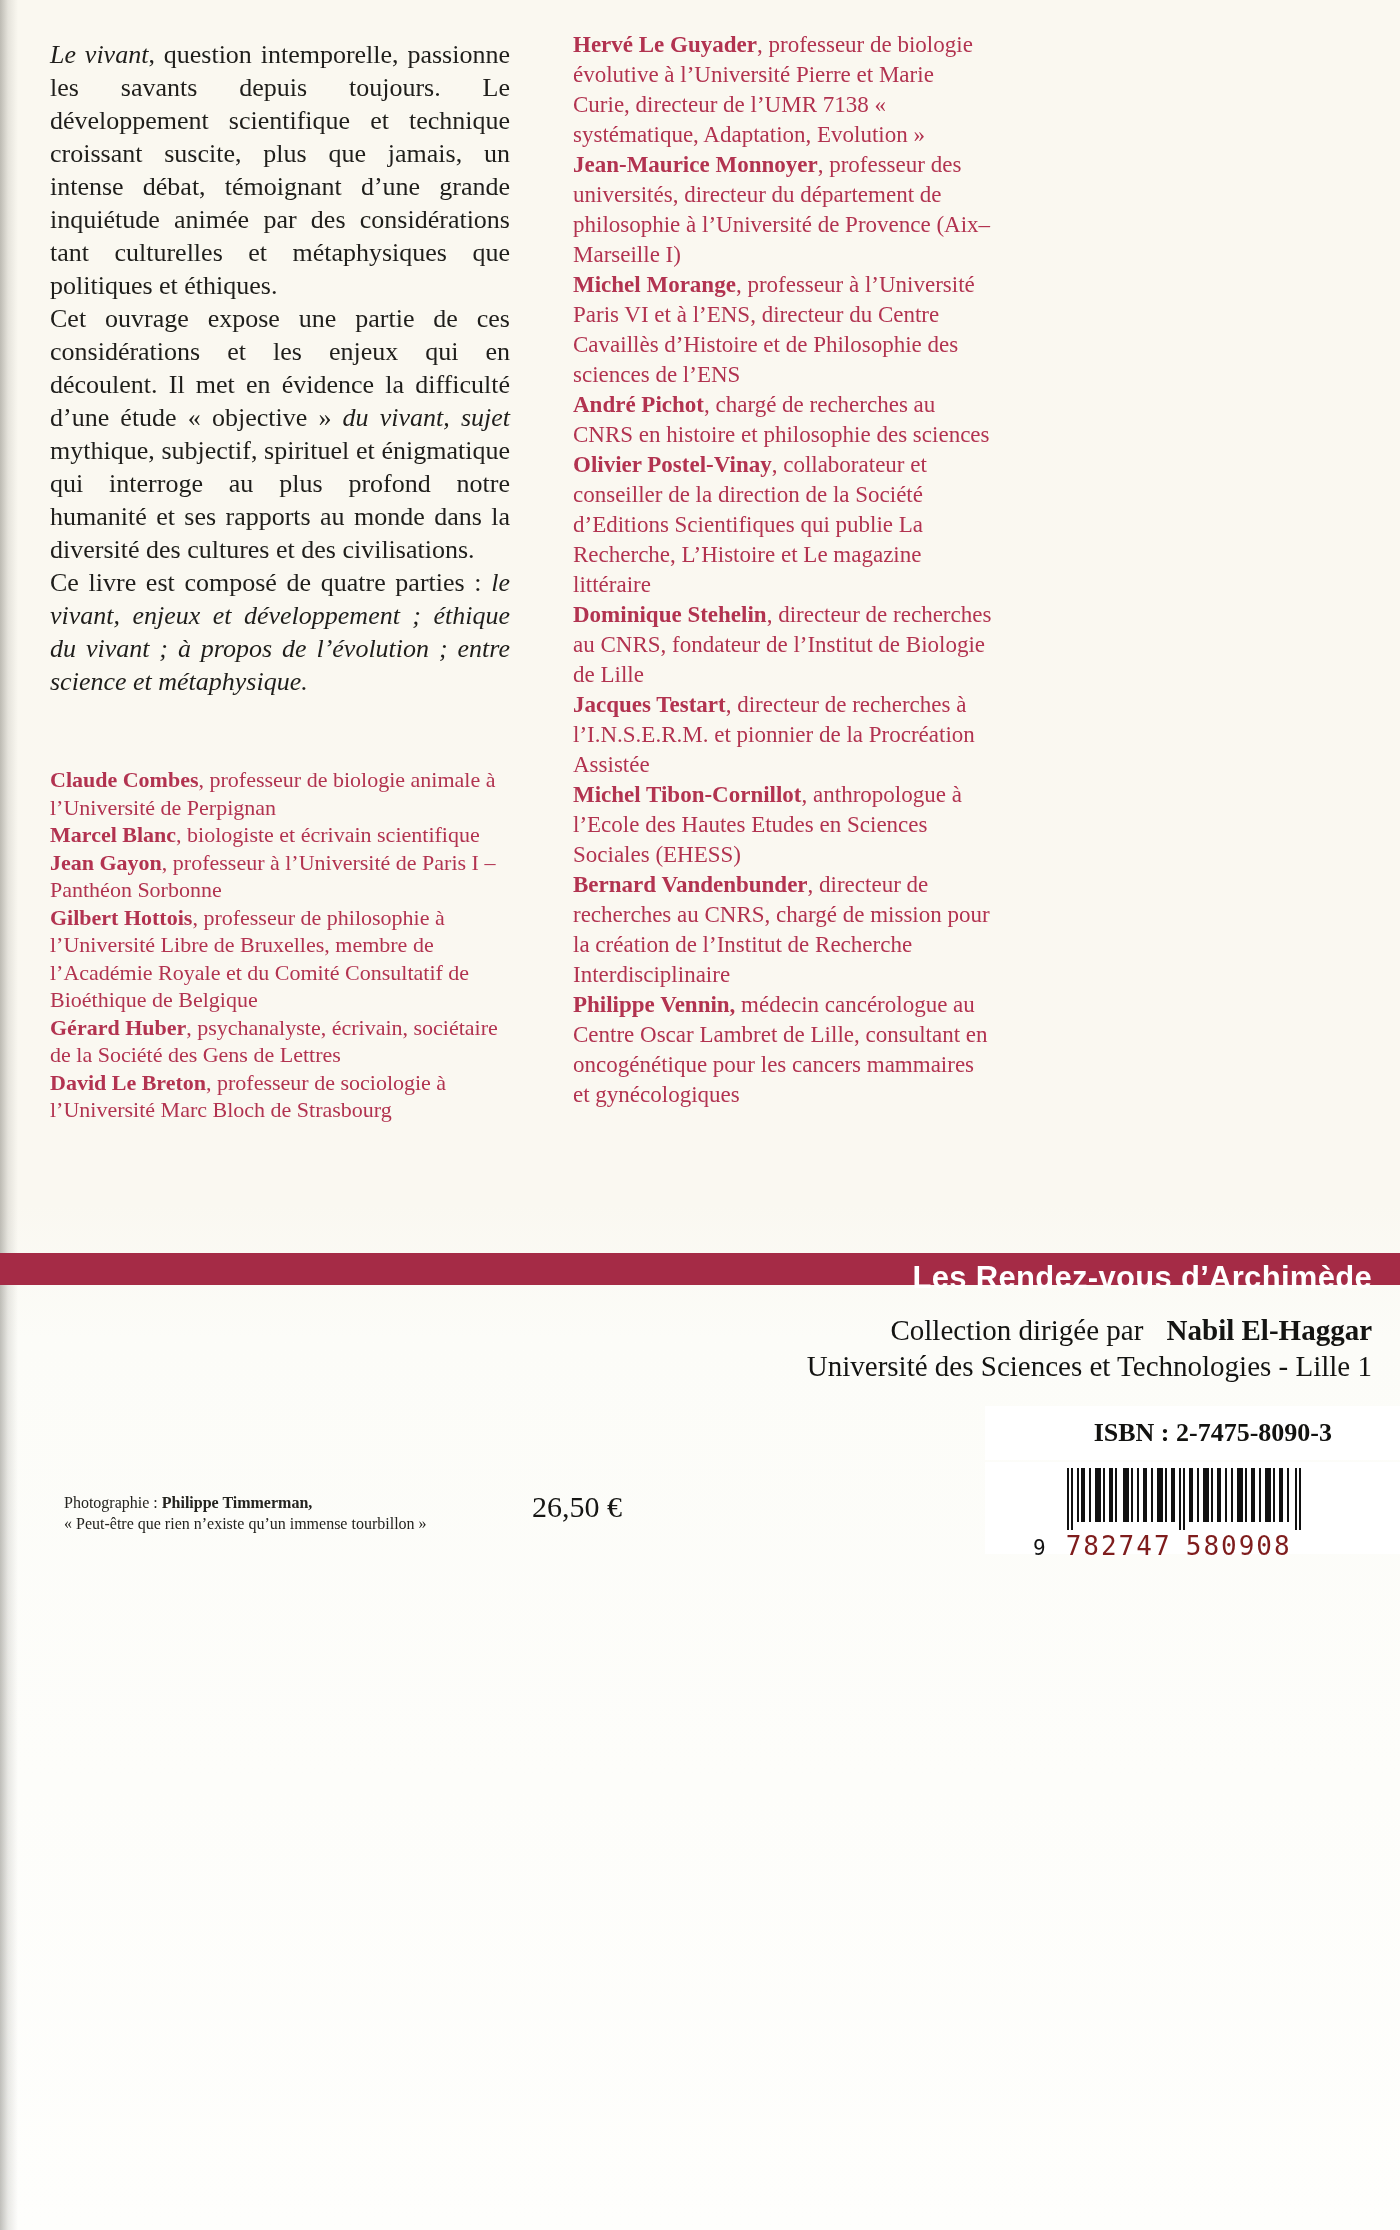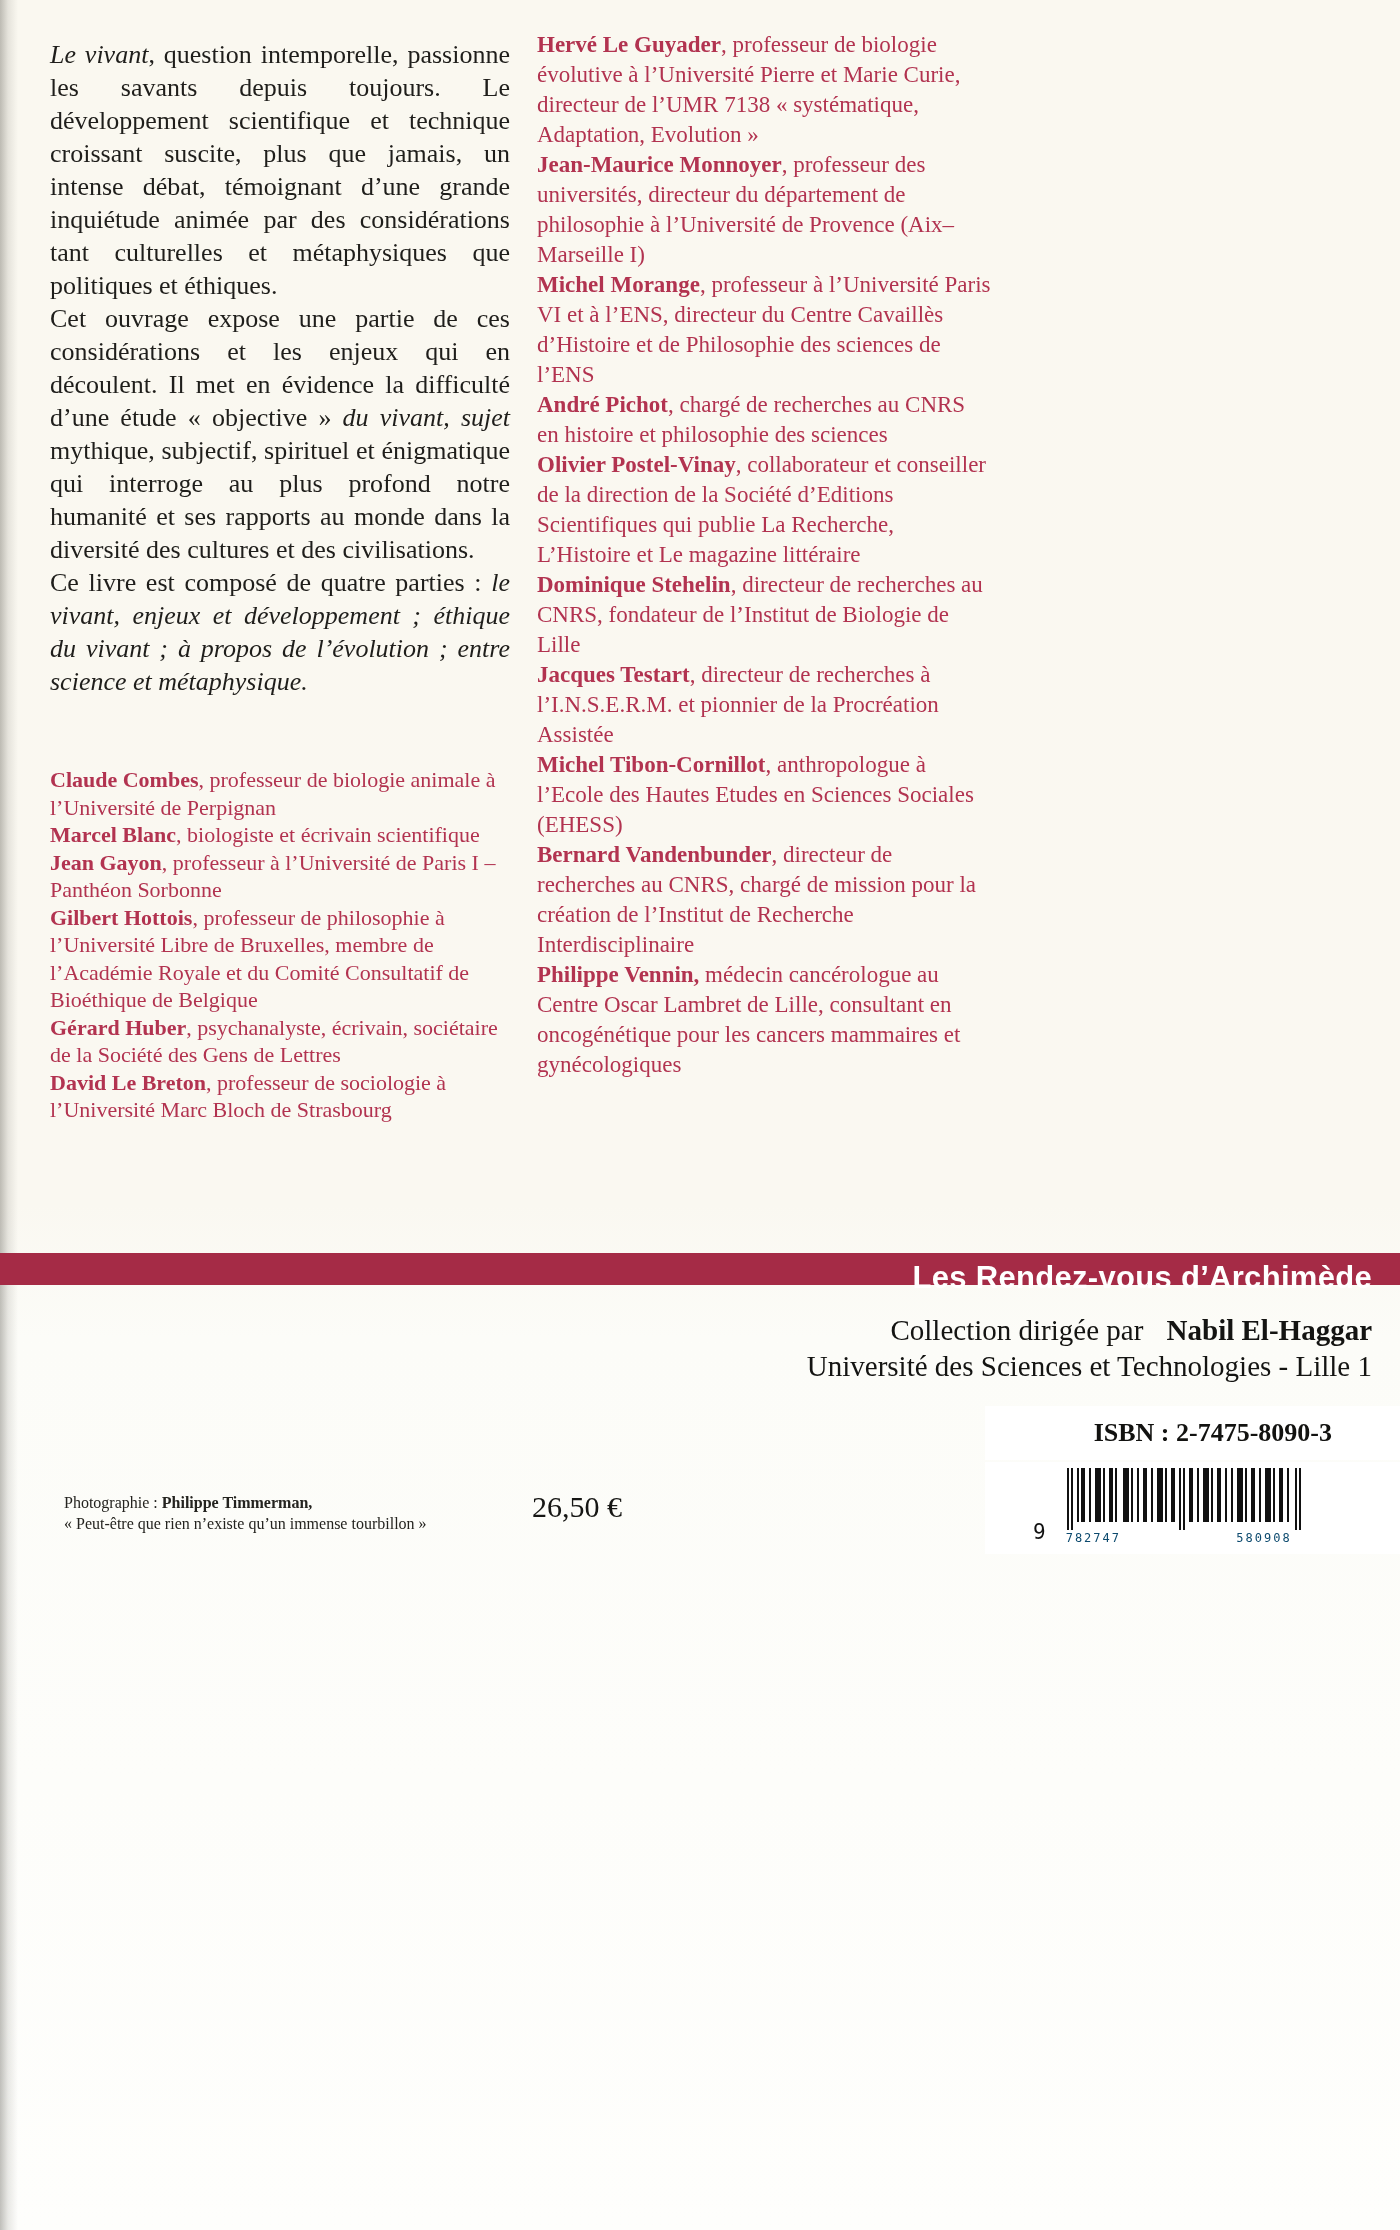--- a/index.html
+++ b/index.html
@@ -20,21 +20,21 @@
     font-size:26px;line-height:33px;
     color:var(--ink,#1f1e1b);
     text-align:justify;
   }
   .it{font-style:italic;}
   .contrib p{margin:0;color:var(--accent,#b23350);}
   .contrib b{font-weight:700;}
   .contrib-left{margin-top:68px;}
   .contrib-left p{font-size:22px;line-height:27.5px;}
   .col-right{position:absolute;left:537px;top:30px;width:455px;}
-  .col-right p{font-size:23px;line-height:30px;}
+  .col-right p{font-size:23px;line-height:30px;margin-left:36px;}
   .band{
     position:absolute;left:0;right:0;top:1253px;height:32px;
     background:var(--band,#a52b46);
   }
   .band-label{
     position:absolute;right:28px;top:0;line-height:50px;
     color:#ffffff;font-family:"Liberation Sans","DejaVu Sans",sans-serif;
     font-weight:700;font-size:31px;letter-spacing:.3px;
   }
   .collection{
@@ -58,21 +58,21 @@
   .bc-lead{
     font-family:"DejaVu Sans Mono","Liberation Mono",monospace;
     font-size:21px;color:#111;margin-right:6px;padding-bottom:1px;
   }
   .bc-main{display:flex;flex-direction:column;}
   .bc-main svg{display:block;}
   .bc-digits{
     display:flex;justify-content:space-between;
     padding:0 26px 0 14px;margin-top:1px;
     font-family:"DejaVu Sans Mono","Liberation Mono",monospace;
-    font-size:12px;letter-spacing:2px;color:#0c4a6e;
+    font-size:26px;letter-spacing:2px;color:#7f1d1d;
   }
   .price{
     position:absolute;left:532px;top:1490px;
     font-size:30px;color:#161614;
   }
   .credit{
     position:absolute;left:56px;top:1492px;
     font-size:16px;line-height:21px;color:#24231f;margin-left:8px;
   }
   .credit b{font-weight:700;}

